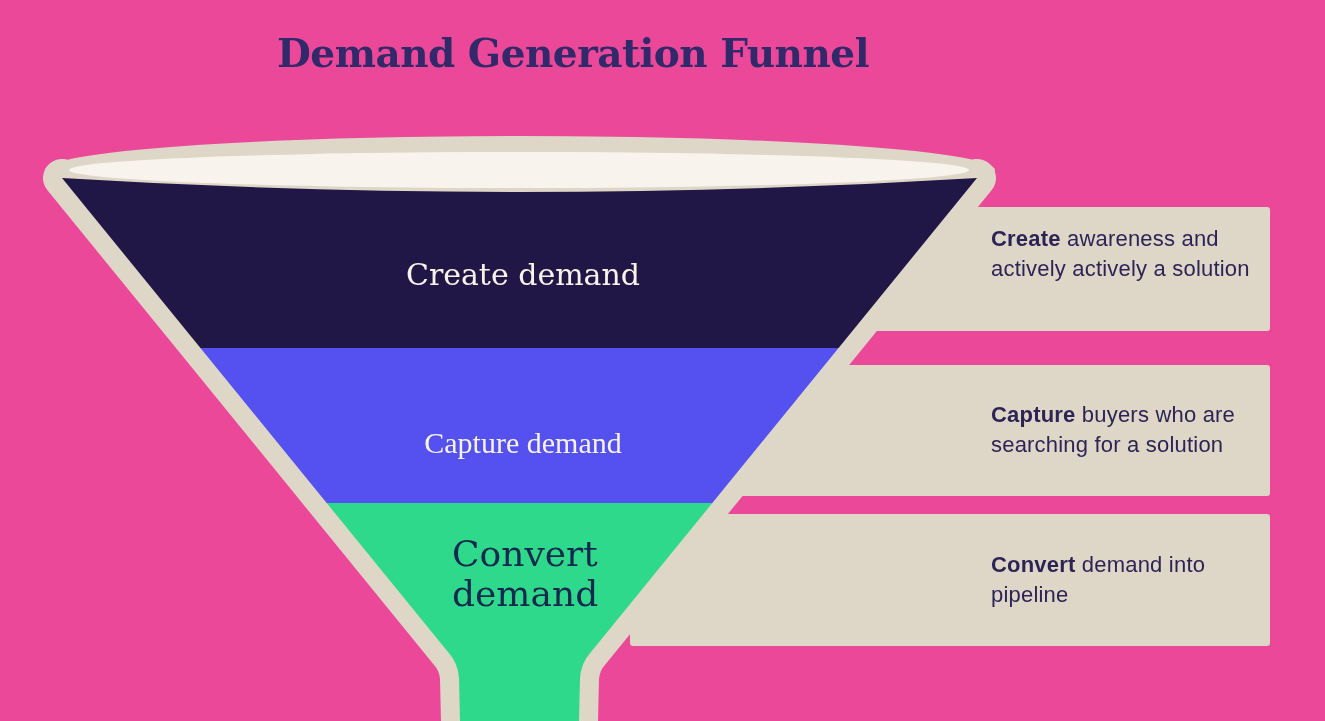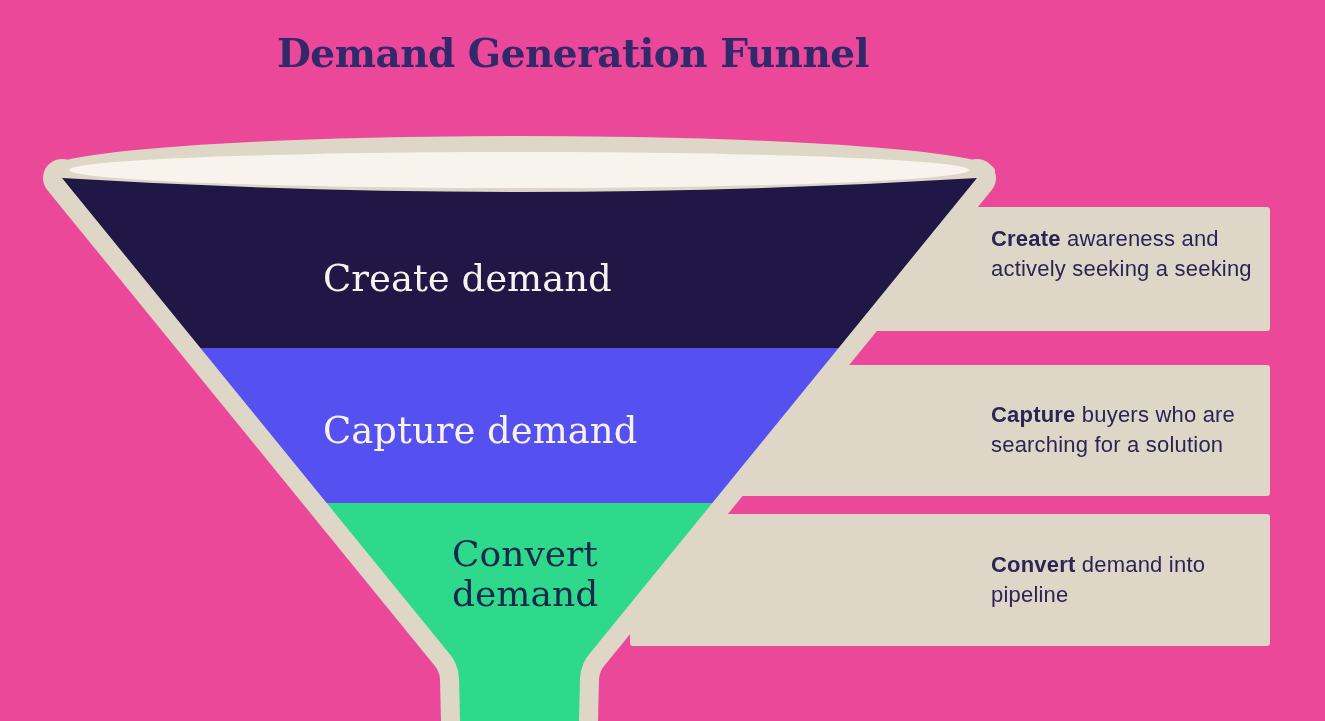--- a/index.html
+++ b/index.html
@@ -48,25 +48,26 @@
   .text-3 { top: 550px; }
   svg.funnel { position: absolute; left: 0; top: 0; z-index: 2; }
   .stage-label {
     position: absolute;
     z-index: 4;
     font-family: "DejaVu Serif", "Liberation Serif", serif;
   }
   .label-light {
     left: 323px;
     width: 400px;
-    font-size: 37px;
+    text-align: center;
+    font-size: 30px;
     color: #F7F3EC;
   }
   .label-create { top: 257px; }
-  .label-capture { top: 409px; }
+  .label-capture { top: 426px; font-family: Liberation Serif, serif; }
   .label-convert {
     left: 452px;
     top: 534px;
     width: 175px;
     font-size: 36px;
     font-weight: 400;
     line-height: 40px;
     color: #13294E;
   }
 </style>
@@ -100,21 +101,21 @@
       <rect x="0" y="503" width="1325" height="218" fill="#2FD98B"></rect>
     </g>
   </svg>
 
   <div class="stage-label label-light label-create">Create demand</div>
   <div class="stage-label label-light label-capture">Capture demand</div>
   <div class="stage-label label-convert">Convert demand</div>
 
   <div class="annotation-text text-1">
     <div><b>Create</b><span> awareness and</span></div>
-    <div><b></b><span>actively seeking a seeking</span></div>
+    <div><b></b><span>actively actively a solution</span></div>
   </div>
   <div class="annotation-text text-3">
     <div><b>Convert</b><span> demand into</span></div>
     <div><b></b><span>pipeline</span></div>
   </div>
   <div class="annotation-text text-2">
     <div><b>Capture</b><span> buyers who are</span></div>
     <div><b></b><span>searching for a solution</span></div>
   </div>
 

